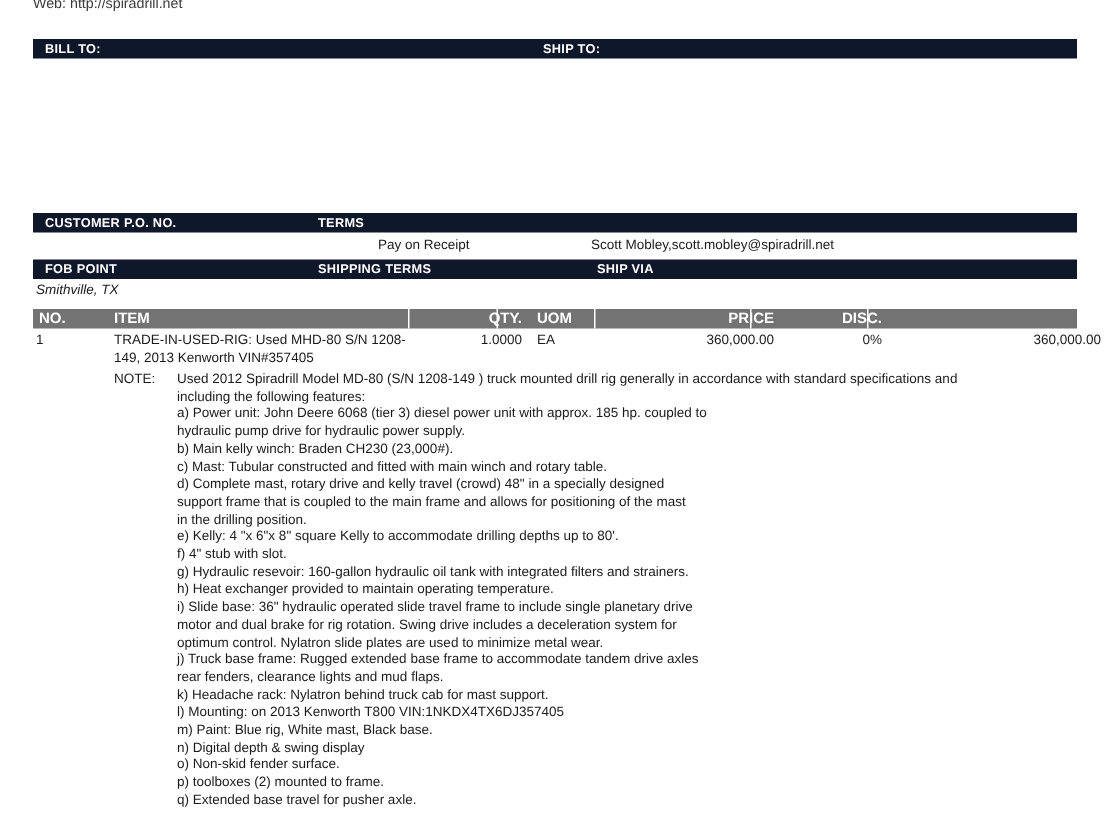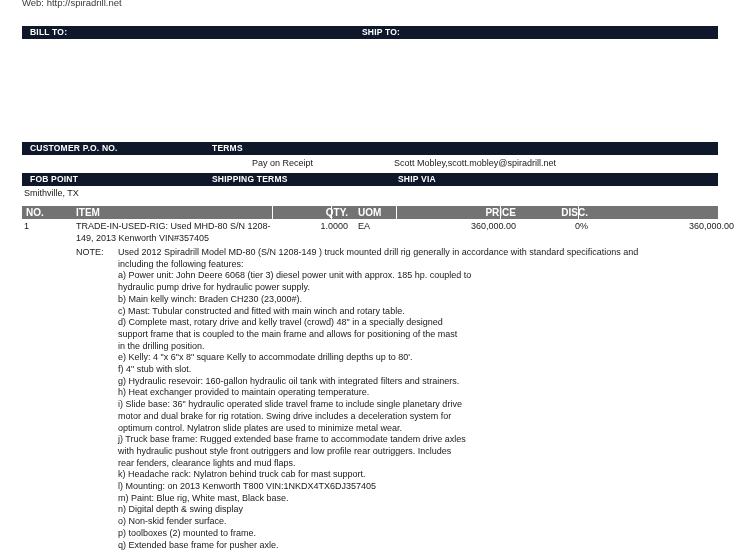--- a/index.html
+++ b/index.html
@@ -89,20 +89,21 @@
     height: 12px;
   }
   .terms-row .v1 { position: absolute; left: 186px; top: 0; margin-left: 44px; }
   .terms-row .v2 { position: absolute; left: 372px; top: 0; }
 
   .fob-value {
     position: absolute;
     left: 24px;
     top: 188px;
     font-size: 9px;
+    font-style: italic;
   }
 
   
   .item-hdr {
     position: absolute;
     left: 22px;
     top: 206px;
     width: 696px;
     height: 13px;
     line-height: 13px;
@@ -231,25 +232,24 @@
         <div>support frame that is coupled to the main frame and allows for positioning of the mast</div>
         <div>in the drilling position.</div>
         <div>e) Kelly: 4 "x 6"x 8" square Kelly to accommodate drilling depths up to 80'.</div>
         <div>f) 4" stub with slot.</div>
         <div>g) Hydraulic resevoir: 160-gallon hydraulic oil tank with integrated filters and strainers.</div>
         <div>h) Heat exchanger provided to maintain operating temperature.</div>
         <div>i) Slide base: 36" hydraulic operated slide travel frame to include single planetary drive</div>
         <div>motor and dual brake for rig rotation. Swing drive includes a deceleration system for</div>
         <div>optimum control. Nylatron slide plates are used to minimize metal wear.</div>
         <div>j) Truck base frame: Rugged extended base frame to accommodate tandem drive axles</div>
-        <div>with hydraulic pushout style front outriggers and low profile rear outriggers. Includes</div>
         <div>rear fenders, clearance lights and mud flaps.</div>
         <div>k) Headache rack: Nylatron behind truck cab for mast support.</div>
         <div>l) Mounting: on 2013 Kenworth T800 VIN:1NKDX4TX6DJ357405</div>
         <div>m) Paint: Blue rig, White mast, Black base.</div>
         <div>n) Digital depth &amp; swing display</div>
         <div>o) Non-skid fender surface.</div>
         <div>p) toolboxes (2) mounted to frame.</div>
-        <div>q) Extended base frame for pusher axle.</div>
+        <div>q) Extended base travel for pusher axle.</div>
       </div>
   </div>
 
 </div>
 
 </body></html>

